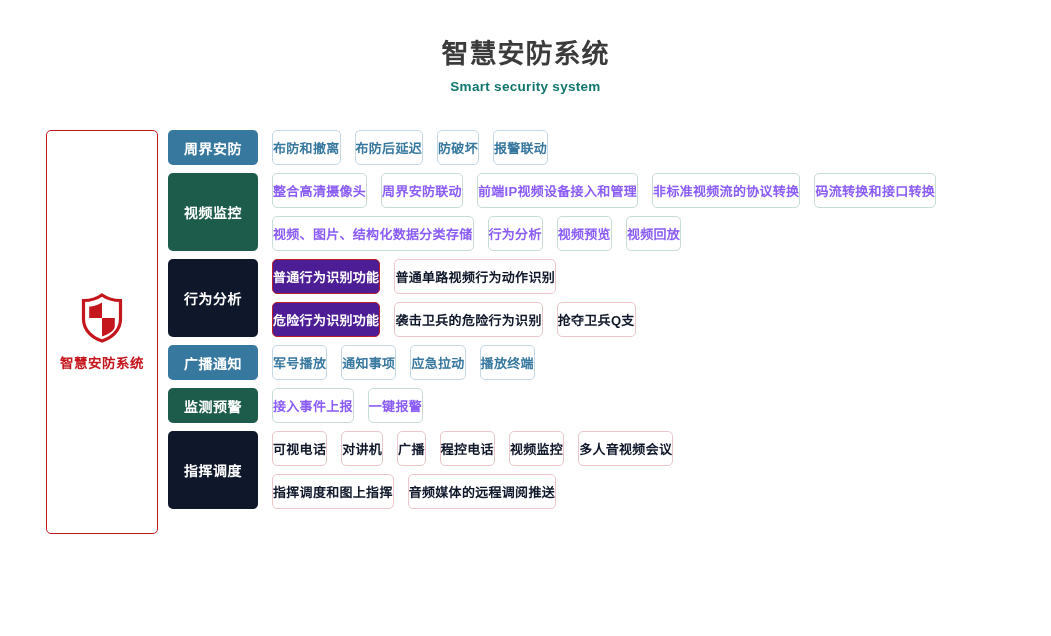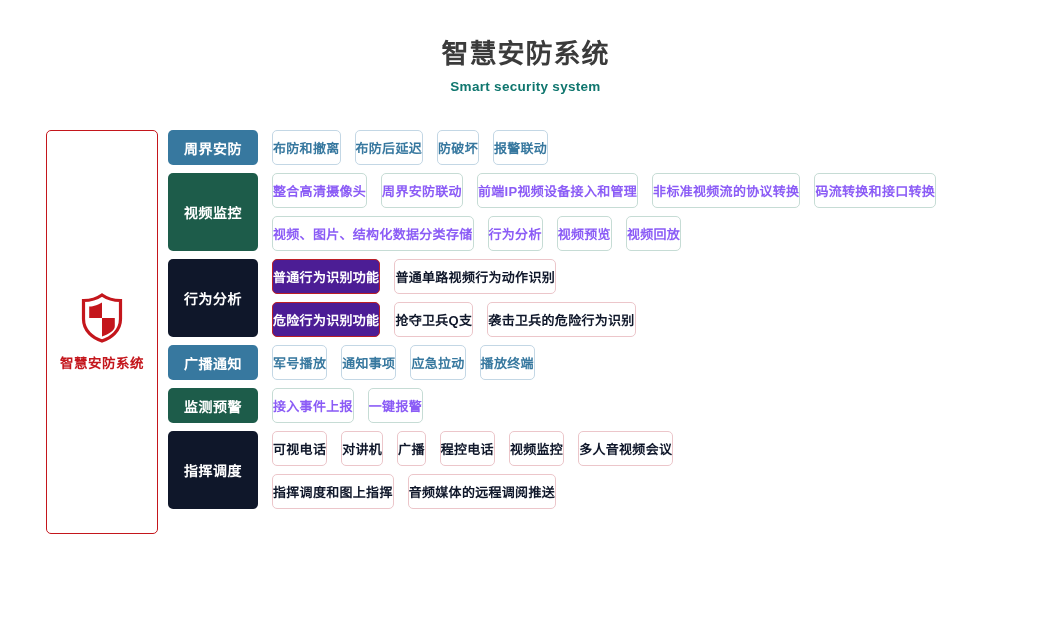--- a/index.html
+++ b/index.html
@@ -203,22 +203,22 @@
 
     <div class="row">
       <div class="cat-chip cat-red">行为分析</div>
       <div class="leaf-wrap">
         <div class="leaf-line">
           <div class="leaf leaf-red leaf-filled-red">普通行为识别功能</div>
           <div class="leaf leaf-red">普通单路视频行为动作识别</div>
         </div>
         <div class="leaf-line">
           <div class="leaf leaf-red leaf-filled-red">危险行为识别功能</div>
+          <div class="leaf leaf-red">袭击卫兵的危险行为识别</div>
           <div class="leaf leaf-red">抢夺卫兵Q支</div>
-          <div class="leaf leaf-red">袭击卫兵的危险行为识别</div>
         </div>
       </div>
     </div>
 
     <div class="row">
       <div class="cat-chip cat-blue">广播通知</div>
       <div class="leaf-wrap">
         <div class="leaf-line">
           <div class="leaf leaf-blue">军号播放</div>
           <div class="leaf leaf-blue">通知事项</div>

